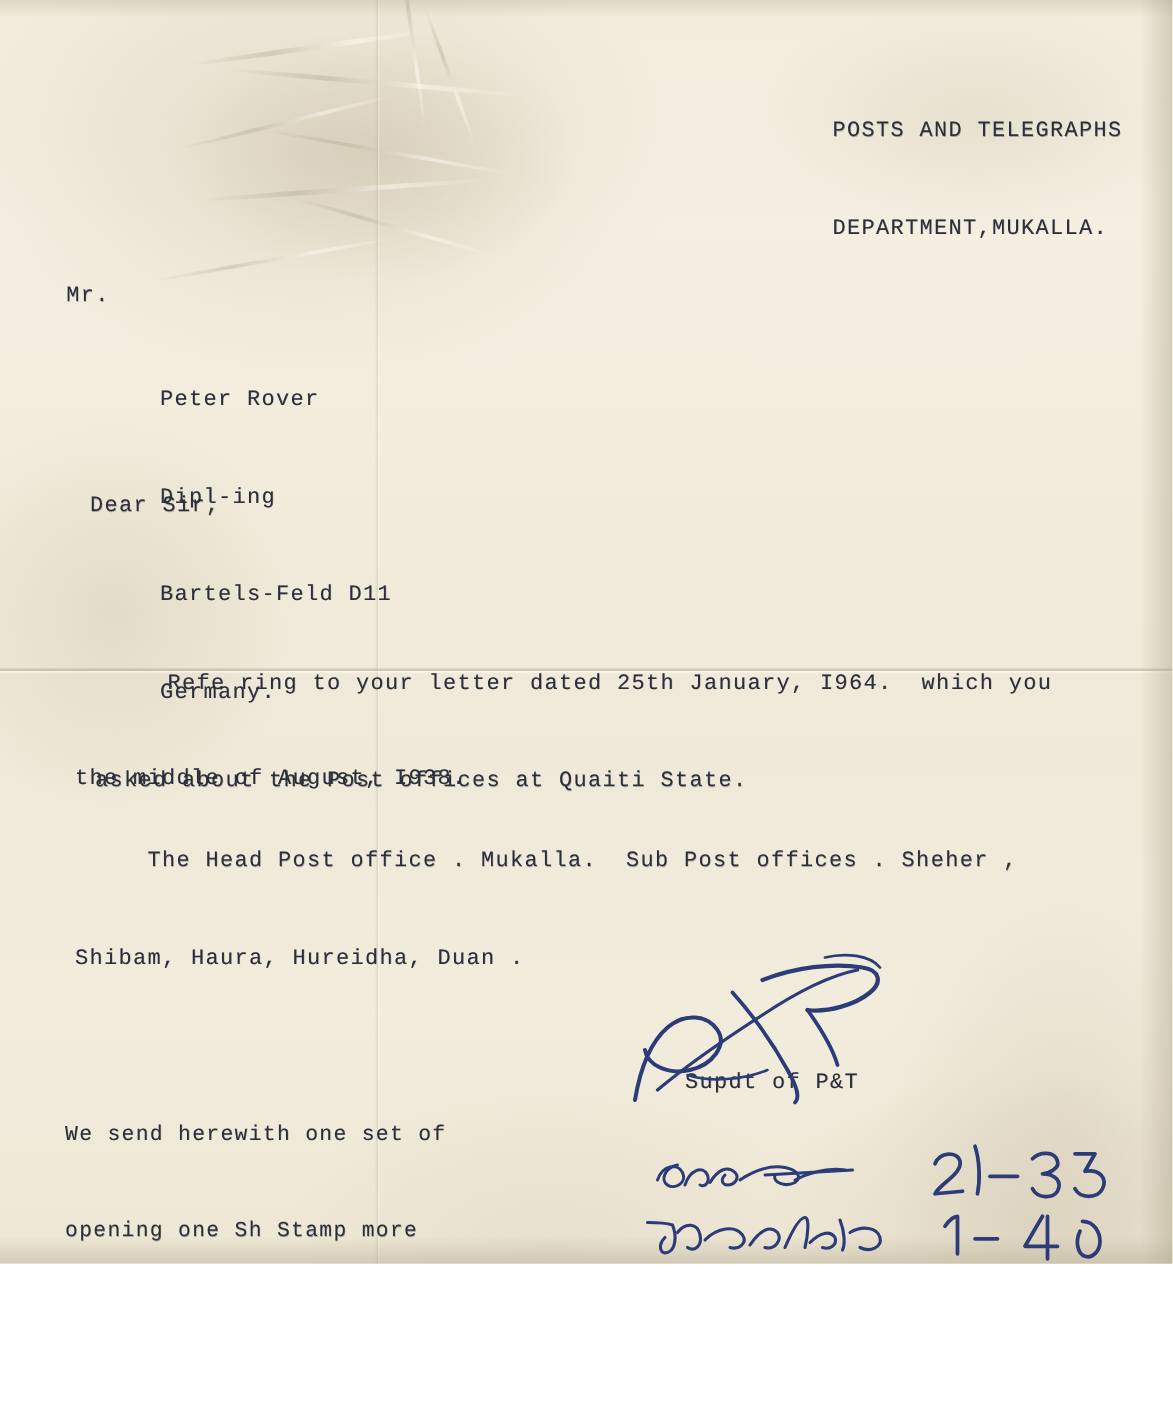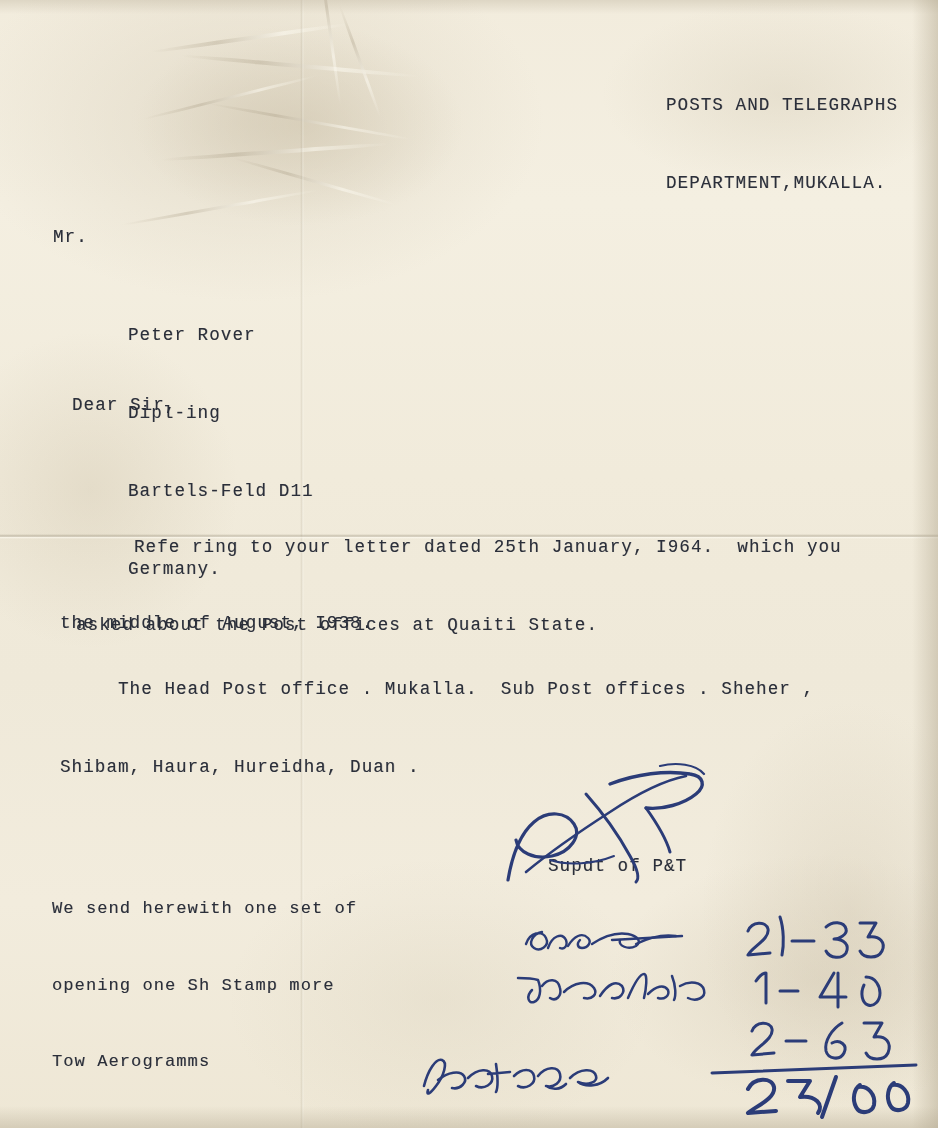--- a/index.html
+++ b/index.html
@@ -9,21 +9,21 @@
   }
   body {
     width: 938px;
     height: 1128px;
     overflow: hidden;
     font-family: "Liberation Mono", monospace;
   }
   #sheet {
     position: relative;
     width: 938px;
-    height: 1128px;
+    height: 1011px;
     background:
       radial-gradient(ellipse 420px 260px at 250px 120px, rgba(215,206,186,0.55) 0%, rgba(215,206,186,0.0) 70%),
       radial-gradient(ellipse 300px 180px at 820px 980px, rgba(210,200,178,0.45) 0%, rgba(210,200,178,0) 70%),
       linear-gradient(180deg, #f2ecdd 0%, #f4efe1 18%, #f1ebdb 42%, #efe9d9 60%, #f2ecdd 80%, #eee7d5 100%);
     overflow: hidden;
   }
   
   .stain {
     position: absolute;
     border-radius: 50%;
@@ -86,21 +86,21 @@
     letter-spacing: 1.1px;
     line-height: 26px;
     white-space: pre;
     text-shadow: 0.4px 0.3px 0 rgba(40,45,60,0.35);
   }
 
   #letterhead { right: 40px; top: 40px; text-align: left; }
   #letterhead div { white-space: pre; }
 
   #salutation-mr { left: 53px; top: 224px; }
-  #addressee { left: 128px; top: 270px; }
+  #addressee { left: 128px; top: 255px; }
   #addressee div { white-space: pre; }
   #dear { left: 72px; top: 392px; text-align: center; }
 
   #para1 { left: 76px; top: 482px; }
   #para2 { left: 60px; top: 558px; }
   #para3 { left: 60px; top: 624px; }
 
   #closing { left: 52px; top: 845px; line-height: 25.5px; font-size: 17px; }
 
   #supdt { left: 548px; top: 853px; font-size: 17.5px; }

